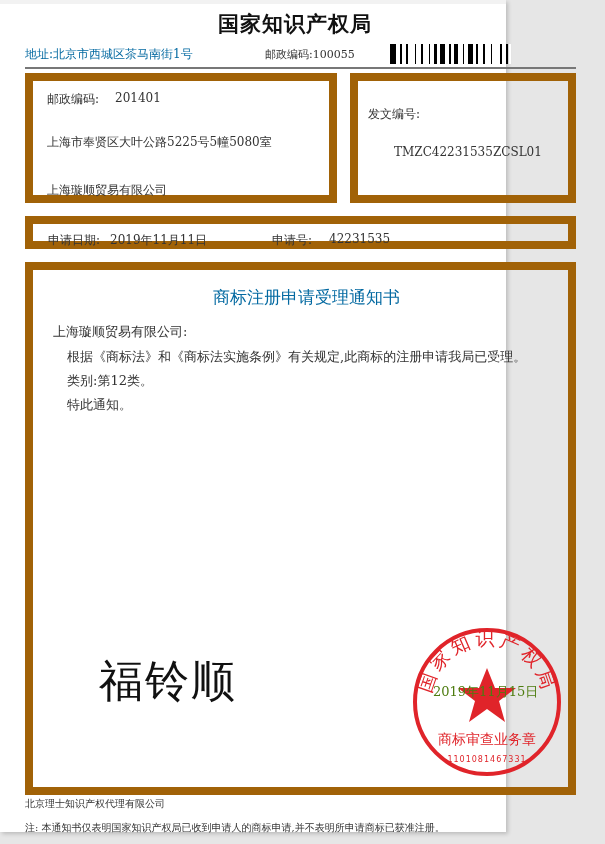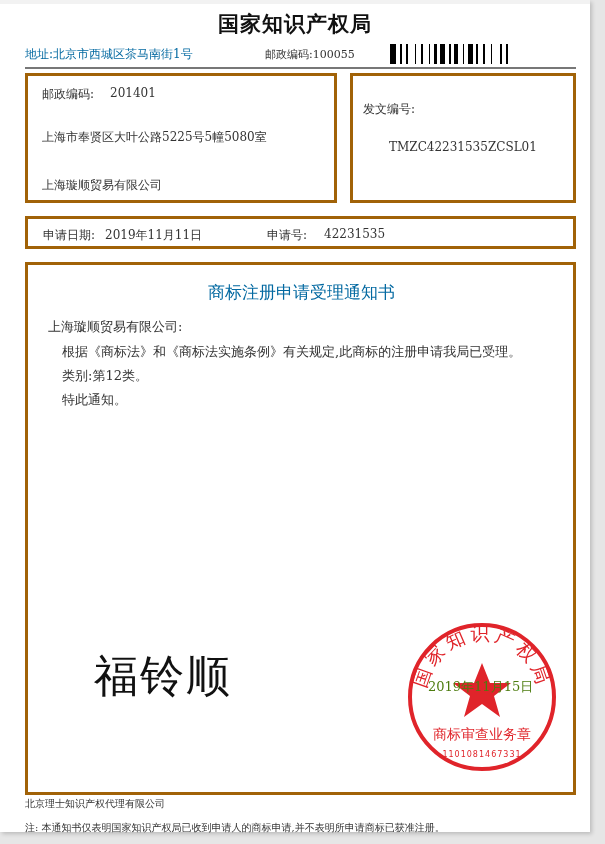--- a/index.html
+++ b/index.html
@@ -6,21 +6,21 @@
     body {
       width: 605px; height: 844px;
       background: #e6e6e6;
       position: relative;
       overflow: hidden;
       font-family: "DejaVu Serif", "Liberation Serif", serif;
       color: #222;
     }
     .page {
       position: absolute; left: 0; top: 0;
-      width: 590px; height: 832px;
+      width: 506px; height: 832px;
       background: #ffffff;
       box-shadow: 2px 2px 4px rgba(0,0,0,0.18);
       border-top: 4px solid #f2f2f2;
       box-sizing: border-box;
     }
     .title {
       position: absolute; left: 0; width: 590px; top: 6px;
       text-align: center;
       font-family: "DejaVu Sans", "Liberation Sans", sans-serif;
       font-size: 21px; font-weight: bold; color: #111;
@@ -38,21 +38,21 @@
       position: absolute; left: 390px; top: 40px;
       width: 186px; height: 20px;
       display: flex; align-items: stretch; gap: 0;
     }
     .barcode span { display: block; background: #000; margin-right: 1px; }
     .hr {
       position: absolute; left: 25px; top: 63px;
       width: 551px; height: 2px; background: #777;
     }
     .box {
-      position: absolute; border: 3px solid #a16207; box-sizing: border-box; padding-left: 11px;
+      position: absolute; border: 8px solid #a16207; box-sizing: border-box; padding-left: 11px;
     }
     .box-left { left: 25px; top: 69px; width: 312px; height: 130px; }
     .box-right { left: 350px; top: 69px; width: 226px; height: 130px; }
     .box-app { left: 25px; top: 212px; width: 551px; height: 33px; }
     .box-main { left: 25px; top: 258px; width: 551px; height: 533px; }
     .t { position: absolute; font-size: 12px; color: #333; white-space: nowrap; }
     .notice-title {
       position: absolute; left: 0; width: 547px; top: 16px;
       text-align: center; font-size: 17px; color: #0369a1;
     }

